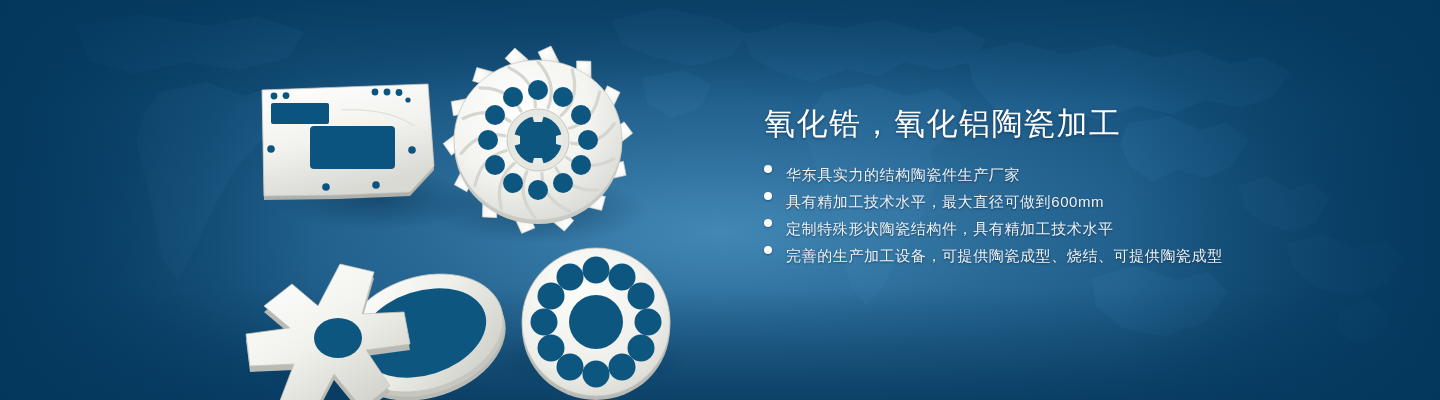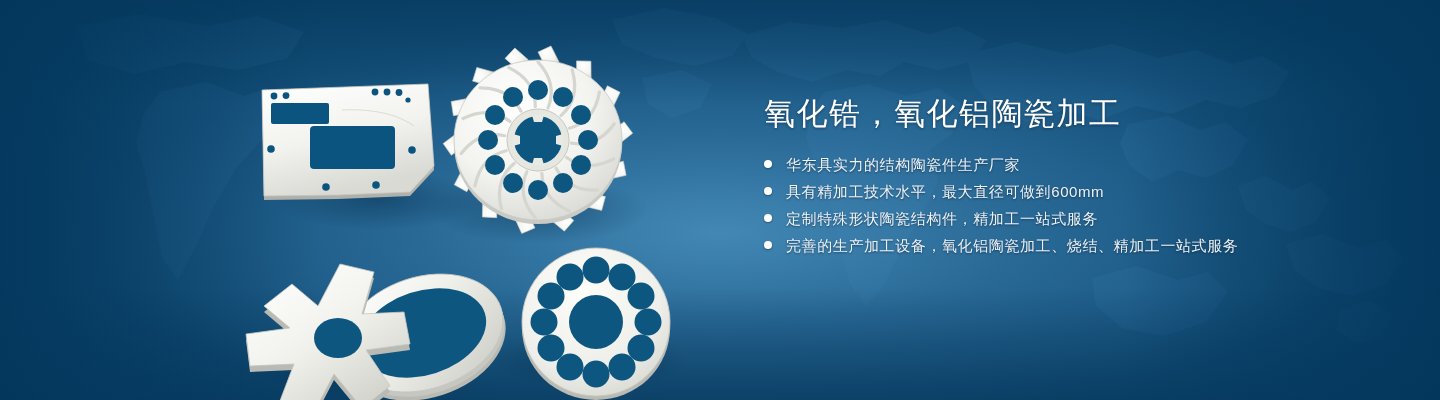--- a/index.html
+++ b/index.html
@@ -69,41 +69,40 @@
     top: 50px;
     width: 460px;
     height: 345px;
   }
   .products svg { width: 100%; height: 100%; display: block; overflow: visible; }
 
   
   .copy {
     position: absolute;
     left: 764px;
-    top: 96px;
+    top: 106px;
     width: 620px;
   }
   .headline {
     color: #ffffff;
     font-size: 31px;
     line-height: 1.18;
     letter-spacing: 1.5px;
     font-weight: 400;
     margin: 0 0 22px 0;
     text-shadow: 0 1px 3px rgba(0,20,40,0.45);
     white-space: nowrap;
   }
   .feature-list {
     list-style: none;
     margin: 0;
     padding: 0;
   }
   .feature-item {
     display: flex;
-    align-items: center;
     margin-bottom: 8px;
     min-height: 19px;
   }
   .feature-item:last-child { margin-bottom: 0; }
   .bullet-dot {
     flex: 0 0 auto;
     width: 8px;
     height: 8px;
     border-radius: 50%;
     background: #ffffff;
@@ -319,22 +318,22 @@
       <li class="feature-item">
         <span class="bullet-dot"></span>
         <span class="feature-text">华东具实力的结构陶瓷件生产厂家</span>
       </li>
       <li class="feature-item">
         <span class="bullet-dot"></span>
         <span class="feature-text">具有精加工技术水平，最大直径可做到600mm</span>
       </li>
       <li class="feature-item">
         <span class="bullet-dot"></span>
-        <span class="feature-text">定制特殊形状陶瓷结构件，精加工一站式服务</span>
+        <span class="feature-text">定制特殊形状陶瓷结构件，具有精加工技术水平</span>
       </li>
       <li class="feature-item">
         <span class="bullet-dot"></span>
-        <span class="feature-text">完善的生产加工设备，氧化铝陶瓷加工、烧结、精加工一站式服务</span>
+        <span class="feature-text">完善的生产加工设备，可提供陶瓷成型、烧结、可提供陶瓷成型</span>
       </li>
     </ul>
   </div>
 
 </div>
 
 </body></html>

